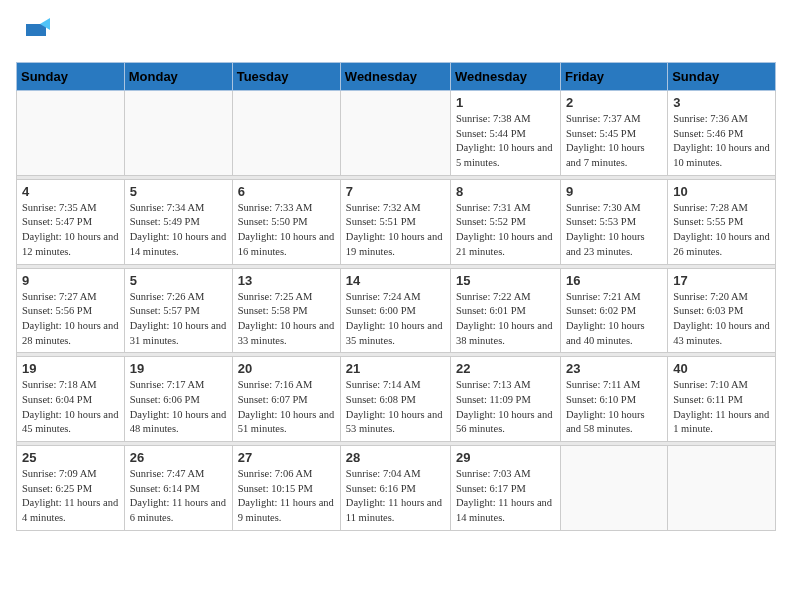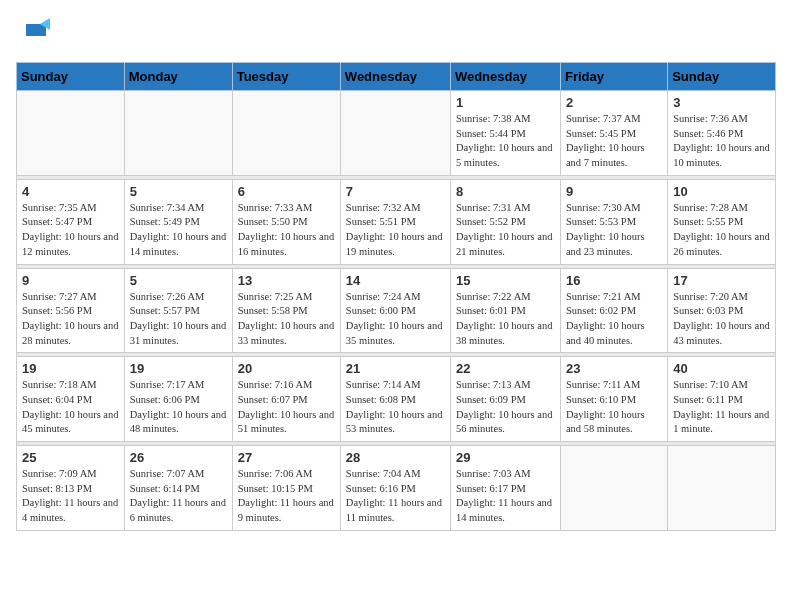--- a/index.html
+++ b/index.html
@@ -283,21 +283,21 @@
         <td>
           <div class="day-number">21</div>
           <div class="day-info">Sunrise: 7:14 AM
 Sunset: 6:08 PM
 Daylight: 10 hours
 and 53 minutes.</div>
         </td>
         <td>
           <div class="day-number">22</div>
           <div class="day-info">Sunrise: 7:13 AM
-Sunset: 6:09 PM
+Sunset: 11:09 PM
 Daylight: 10 hours
 and 56 minutes.</div>
         </td>
         <td>
           <div class="day-number">23</div>
           <div class="day-info">Sunrise: 7:11 AM
 Sunset: 6:10 PM
 Daylight: 10 hours
 and 58 minutes.</div>
         </td>
@@ -309,27 +309,27 @@
 and 1 minute.</div>
         </td>
       </tr>
       <tr>
         <td colspan="7" style="padding: 0px; height: 4px; background: rgb(232, 232, 232); border: 1px solid rgb(204, 204, 204);"></td>
       </tr>
       <tr>
         <td>
           <div class="day-number">25</div>
           <div class="day-info">Sunrise: 7:09 AM
-Sunset: 8:13 PM
+Sunset: 6:25 PM
 Daylight: 11 hours
 and 4 minutes.</div>
         </td>
         <td>
           <div class="day-number">26</div>
-          <div class="day-info">Sunrise: 7:07 AM
+          <div class="day-info">Sunrise: 7:47 AM
 Sunset: 6:14 PM
 Daylight: 11 hours
 and 6 minutes.</div>
         </td>
         <td>
           <div class="day-number">27</div>
           <div class="day-info">Sunrise: 7:06 AM
 Sunset: 10:15 PM
 Daylight: 11 hours
 and 9 minutes.</div>

